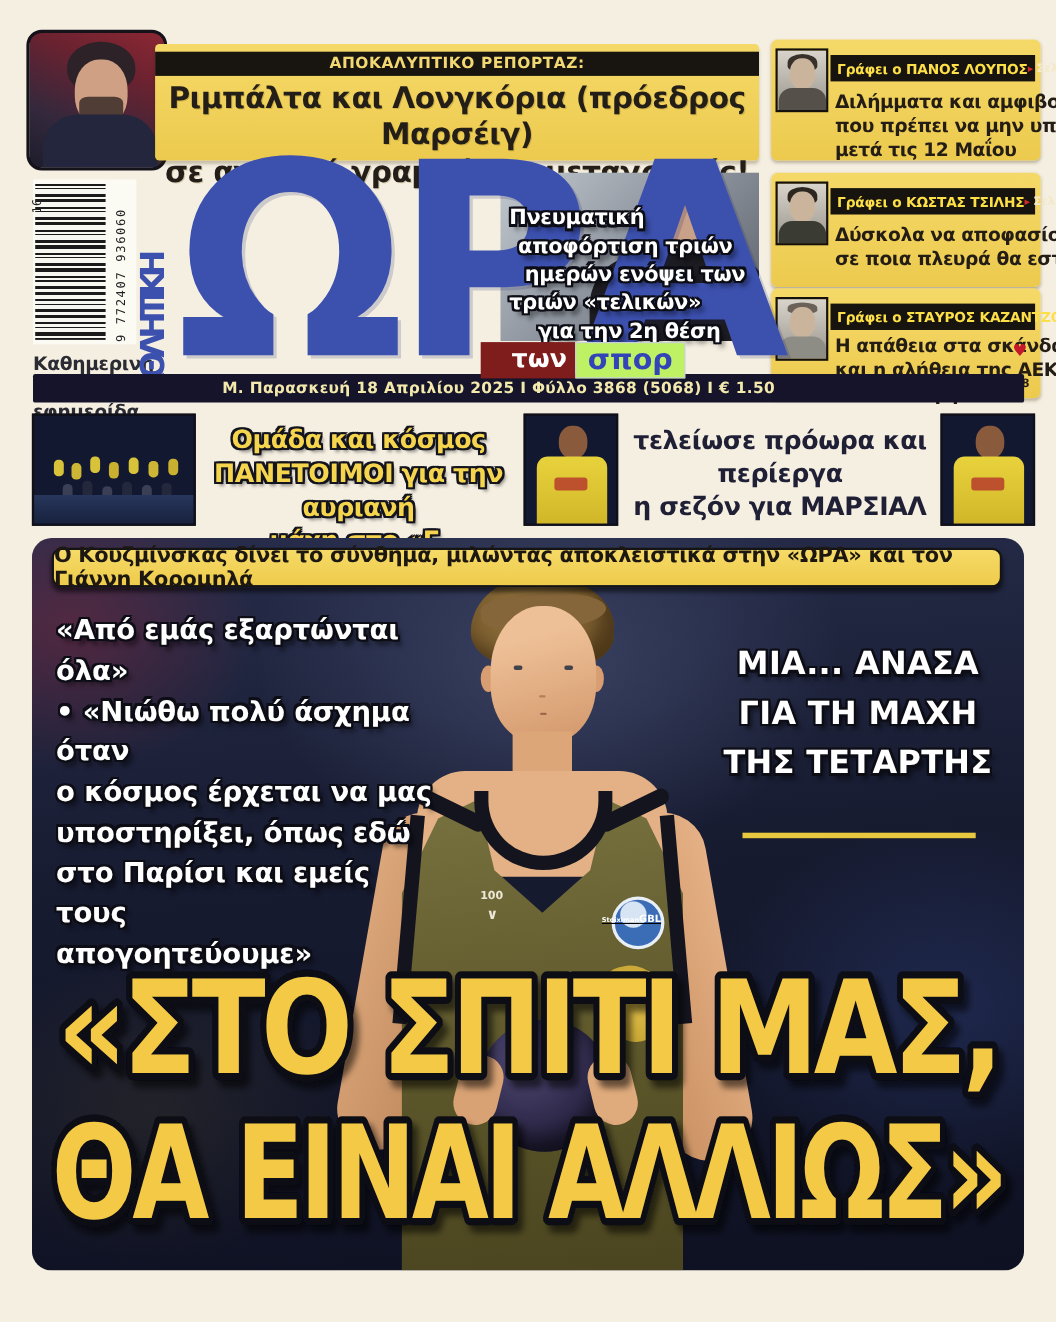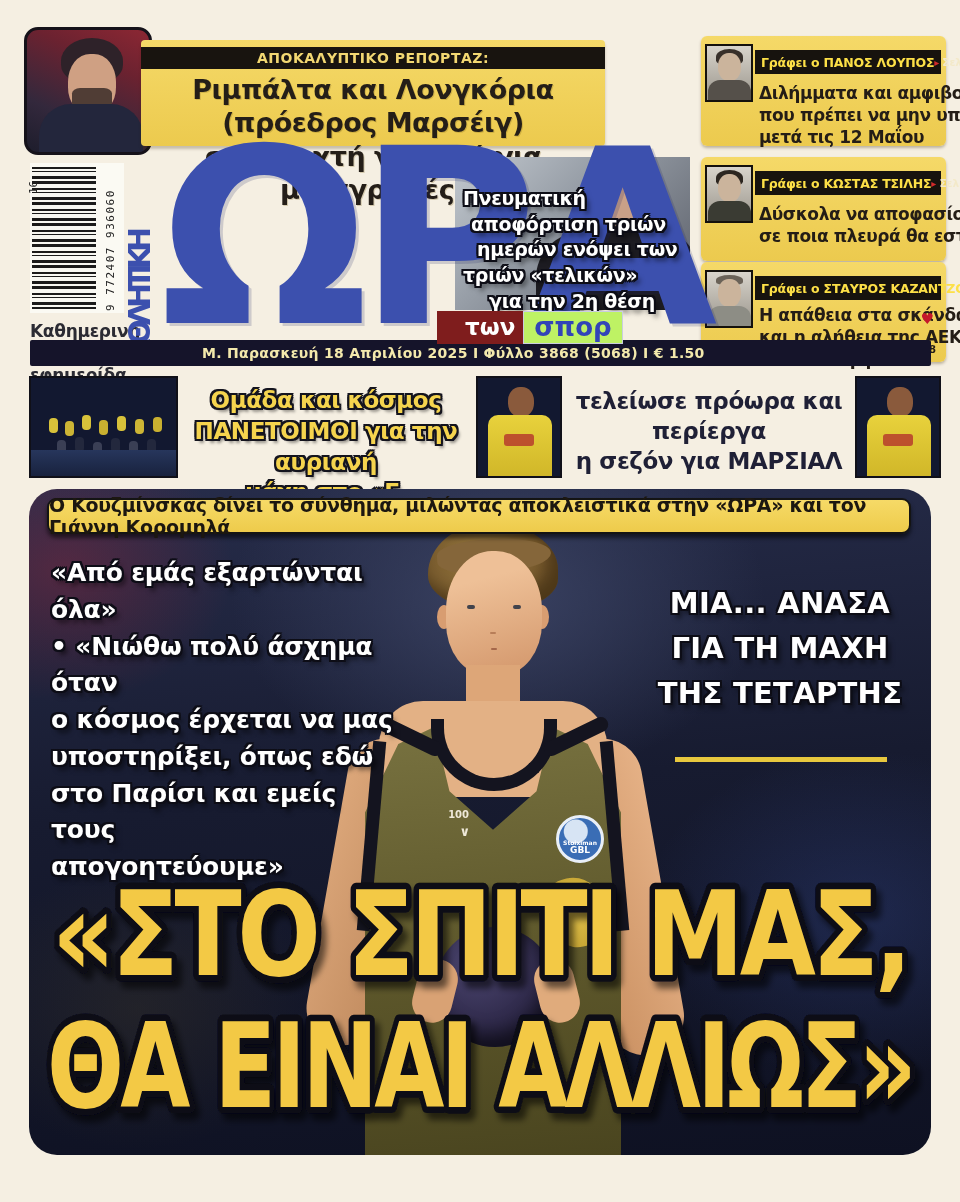--- a/index.html
+++ b/index.html
@@ -9,21 +9,21 @@
 
   
   .lead-photo { left:24px; top:27px; width:128px; height:128px; border:3px solid #15121a; border-radius:14px;
     background:linear-gradient(205deg,#8c2733 0%,#6b2230 30%,#33283c 70%,#1d1d2c 100%); overflow:hidden; }
   .ph-hair { position:absolute; left:34px; top:8px; width:62px; height:46px; background:#2e2229; border-radius:50% 50% 42% 42%; }
   .ph-face { position:absolute; left:41px; top:24px; width:48px; height:60px; background:#cfa083; border-radius:46% 46% 44% 44%; }
   .ph-beard { position:absolute; left:45px; top:58px; width:40px; height:28px; background:#3a2c28; border-radius:20% 20% 48% 48%; opacity:.85; }
   .ph-body { position:absolute; left:12px; bottom:-4px; width:104px; height:52px; background:#23263c; border-radius:32px 32px 0 0; }
 
   
-  .top-banner { left:141px; top:40px; width:464px; height:106px; border-radius:4px;
+  .top-banner { left:141px; top:40px; width:549px; height:106px; border-radius:4px;
     background:linear-gradient(#f5d968,#ecca4e); box-shadow:0 3px 3px rgba(60,40,0,.25); }
   .kicker-bar { position:absolute; left:0; top:7px; width:100%; height:22px; background:#18140f;
     display:flex; align-items:center; justify-content:center; }
   .kicker-text { color:#f2d872; font-size:14px; font-weight:bold; letter-spacing:.5px; }
   .banner-headline { position:absolute; left:0; top:33px; width:100%; text-align:center; font-weight:bold;
     color:#241e18; font-size:27px; line-height:1.24; letter-spacing:-.5px; text-shadow:1px 1px 0 rgba(120,90,20,.25); }
 
   
   .col-box { left:701px; width:245px; border-radius:6px; background:linear-gradient(#f5d968,#ecca4e);
     box-shadow:0 2px 3px rgba(60,40,0,.3); }
@@ -84,21 +84,21 @@
   .mp-head { position:absolute; left:30px; top:9px; width:26px; height:30px; background:#8a5a3c; border-radius:46%; }
   .mp-jersey { position:absolute; left:10px; top:37px; width:64px; height:63px; background:linear-gradient(#e8d23c,#d0b628); border-radius:10px 10px 0 0; }
   .mp-patch { position:absolute; left:26px; top:56px; width:30px; height:12px; background:#b4332c; border-radius:3px; opacity:.8; }
   .mid-h1 { left:179px; top:385px; width:294px; text-align:center; font-size:23px; font-weight:bold; line-height:1.34;
     color:#f5d44e; letter-spacing:-.4px;
     text-shadow:-2px -2px 0 #14141e,2px -2px 0 #14141e,-2px 2px 0 #14141e,2px 2px 0 #14141e,-2px 0 0 #14141e,2px 0 0 #14141e,0 -2px 0 #14141e,0 2px 0 #14141e,3px 4px 3px rgba(0,0,0,.4); }
   .mid-h2 { left:566px; top:387px; width:286px; text-align:center; font-size:23px; font-weight:bold; line-height:1.3;
     color:#1f2036; letter-spacing:-.4px; }
 
   
-  .feature { left:29px; top:489px; width:902px; height:666px; border-radius:28px; overflow:hidden;
+  .feature { left:29px; top:489px; width:902px; height:666px; border-radius:18px; overflow:hidden;
     background:
       radial-gradient(430px 300px at 52% 16%, #3a4262 0%, rgba(58,66,98,0) 62%),
       radial-gradient(240px 190px at 4% 12%, rgba(160,40,60,.38), transparent 70%),
       radial-gradient(300px 230px at 92% 64%, rgba(60,85,170,.28), transparent 72%),
       radial-gradient(260px 200px at 12% 78%, rgba(80,70,40,.25), transparent 70%),
       linear-gradient(175deg,#272d4b 0%,#171b30 45%,#0e1122 100%); }
   .f-strip { position:absolute; left:18px; top:9px; width:864px; height:36px; background:linear-gradient(#f6da67,#eecb4b);
     border:2px solid #141414; border-radius:9px; display:flex; align-items:center; justify-content:center;
     font-size:19px; font-weight:bold; color:#1c1710; letter-spacing:-.3px; box-shadow:0 4px 4px rgba(0,0,0,.55); z-index:9; }
 
@@ -129,25 +129,25 @@
     border-radius:39px; transform:rotate(-10deg); }
   .pl-jersey { left:336px; top:238px; width:256px; height:428px;
     background:linear-gradient(175deg,#787240 0%,#5f592c 50%,#4a451f 100%);
     clip-path:polygon(0 20%,13% 4%,27% 0,33% 15%,50% 24%,67% 15%,73% 0,87% 4%,100% 20%,100% 100%,0 100%); }
   .neckline { left:402px; top:230px; width:126px; height:72px; border:13px solid #14141f; border-top:none;
     border-radius:0 0 70px 70px; }
   .trim-l { left:346px; top:240px; width:70px; height:15px; background:#14141f; border-radius:8px; transform:rotate(26deg); }
   .trim-r { left:512px; top:240px; width:70px; height:15px; background:#14141f; border-radius:8px; transform:rotate(-26deg); }
   .side-l { left:336px; top:252px; width:13px; height:190px; background:#14141f; transform:rotate(5deg); }
   .side-r { left:579px; top:252px; width:13px; height:190px; background:#14141f; transform:rotate(-5deg); }
-  .pl-crest { left:396px; top:318px; width:44px; text-align:right; color:#eee8d8; font-size:10px; font-weight:bold; line-height:1.5; }
+  .pl-crest { left:396px; top:318px; width:44px; text-align:center; color:#eee8d8; font-size:10px; font-weight:bold; line-height:1.5; }
   .pl-crest .chev { display:block; font-size:13px; letter-spacing:-1px; }
   .pl-badge { left:527px; top:326px; width:48px; height:48px; border-radius:50%; border:3px solid #e9eff7;
     background:radial-gradient(circle at 40% 32%,#d7e4f4 0 30%,#3a6db5 33% 100%);
-    display:flex; flex-direction:column; align-items:center; justify-content:flex-end; padding-bottom:4px; z-index:3; }
+    display:flex; flex-direction:row; align-items:center; justify-content:flex-end; padding-bottom:4px; z-index:3;text-decoration:underline; }
   .pl-badge .bl1 { font-size:6px; color:#fff; font-weight:bold; line-height:1; }
   .pl-badge .bl2 { font-size:9px; color:#fff; font-weight:bold; line-height:1.1; }
   .pl-patch { left:518px; top:388px; width:60px; height:70px; background:radial-gradient(#e9c74b,#c9a42e);
     border-radius:42% 58% 50% 50%; transform:rotate(-14deg); opacity:.92; }
   .pl-ball { left:406px; top:438px; width:120px; height:120px; border-radius:50%;
     background:radial-gradient(circle at 35% 30%,#4c4670,#272240 70%); box-shadow:inset -8px -12px 18px rgba(0,0,0,.55); z-index:3; }
   .pl-hand-l { left:386px; top:470px; width:40px; height:64px; background:#d9a274; border-radius:20px; transform:rotate(14deg); z-index:4; }
   .pl-hand-r { left:508px; top:470px; width:40px; height:64px; background:#e0ab7c; border-radius:20px; transform:rotate(-14deg); z-index:4; }
 
   .f-headline { position:absolute; left:0; top:372px; width:902px; height:294px; z-index:8; }

